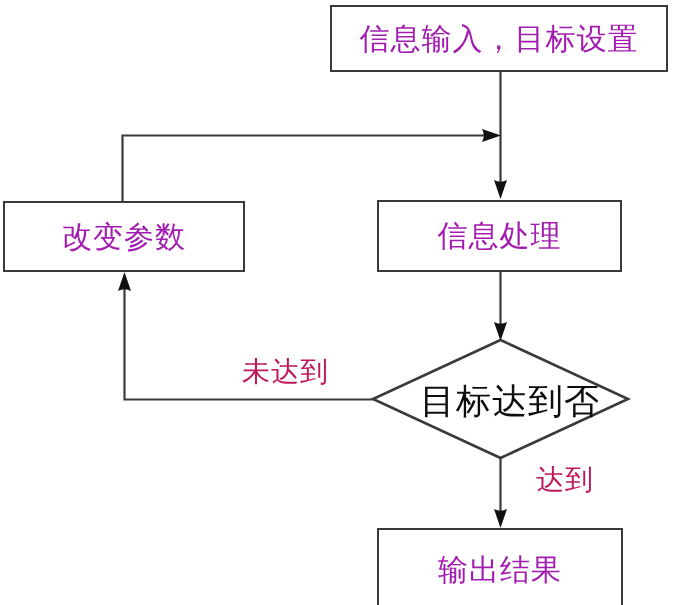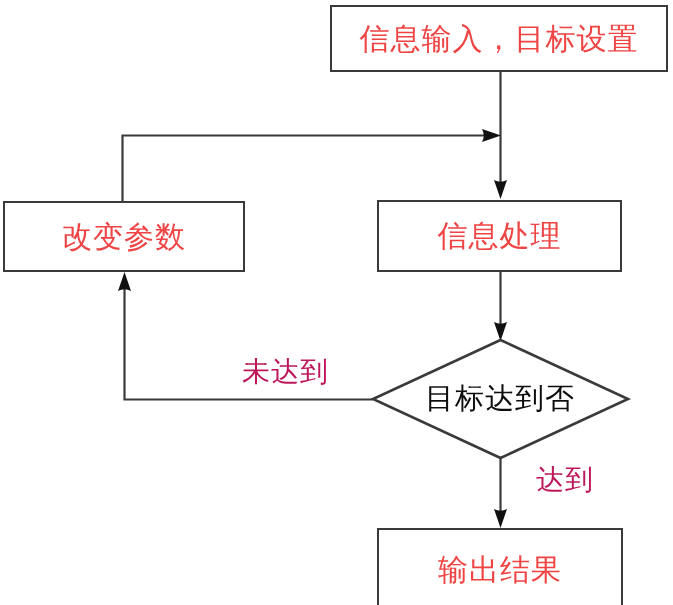--- a/index.html
+++ b/index.html
@@ -31,37 +31,37 @@
     border: 2px solid #3a3a3a;
     background: #ffffff;
     display: flex;
     align-items: center;
     justify-content: center;
   }
   .node-label {
     font-family: "DejaVu Serif", "Liberation Serif", serif;
     font-size: 30px;
     line-height: 1;
-    color: #ef4444;
+    color: #a21caf;
     white-space: nowrap;
     letter-spacing: 1px;
   }
   .edge-label {
     position: absolute;
     font-family: Liberation Sans, sans-serif;
     font-size: 28px;
     line-height: 1;
     color: #be185d;
     white-space: nowrap;
     letter-spacing: 1px;
   }
   .diamond-label {
     position: absolute;
     font-family: "DejaVu Serif", "Liberation Serif", serif;
-    font-size: 29px;
+    font-size: 35px;
     line-height: 1;
     color: #0d0d0d;
     white-space: nowrap;
     letter-spacing: 1px;
     text-align: center;
   }
 
   
   #node-input    { left: 330px; top: 5px;   width: 338px; height: 67px; }
   #node-change   { left: 3px;   top: 201px; width: 242px; height: 71px; }

